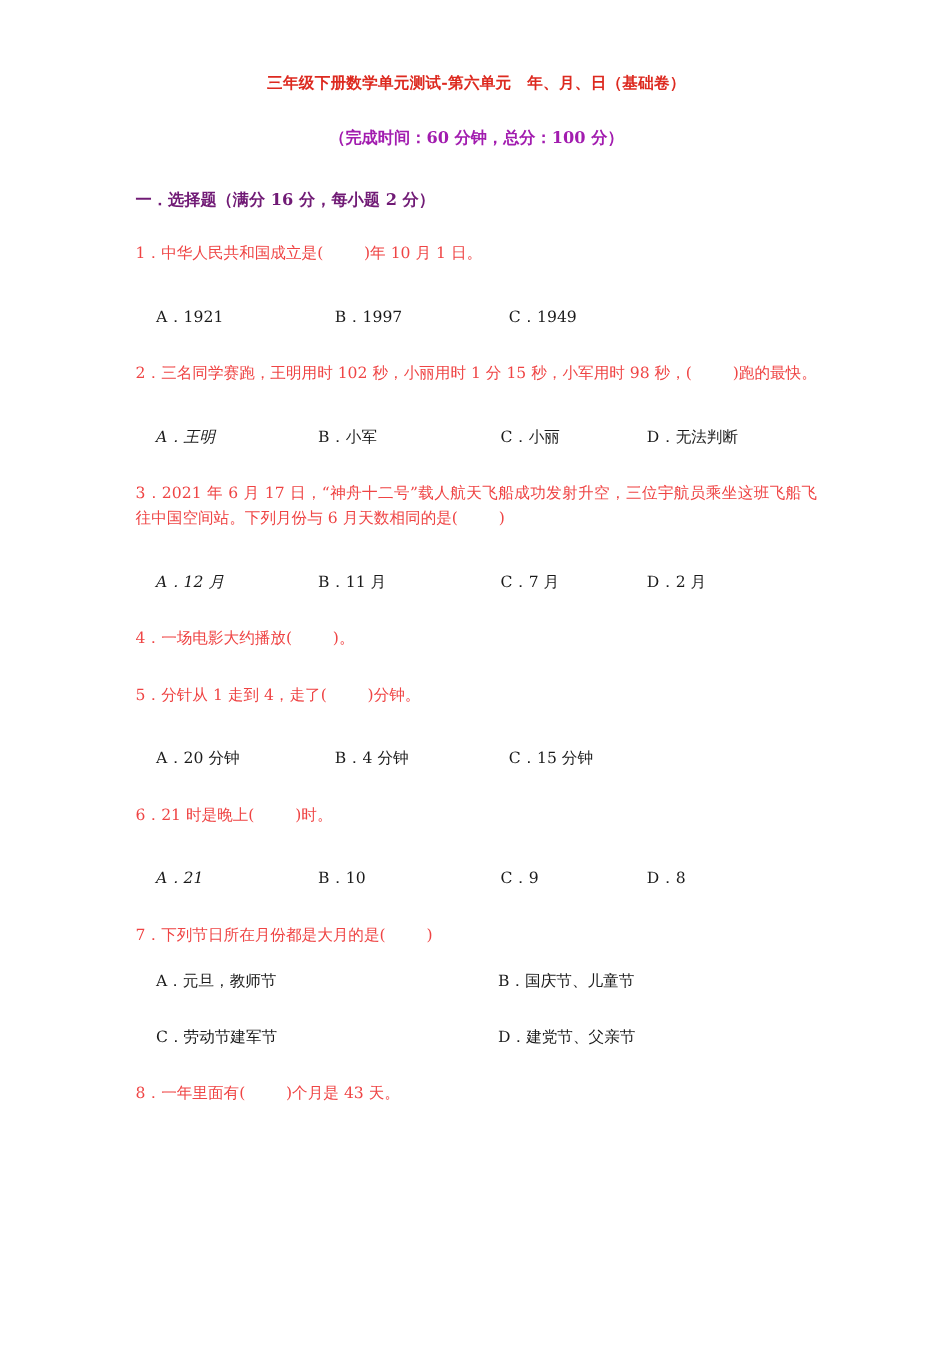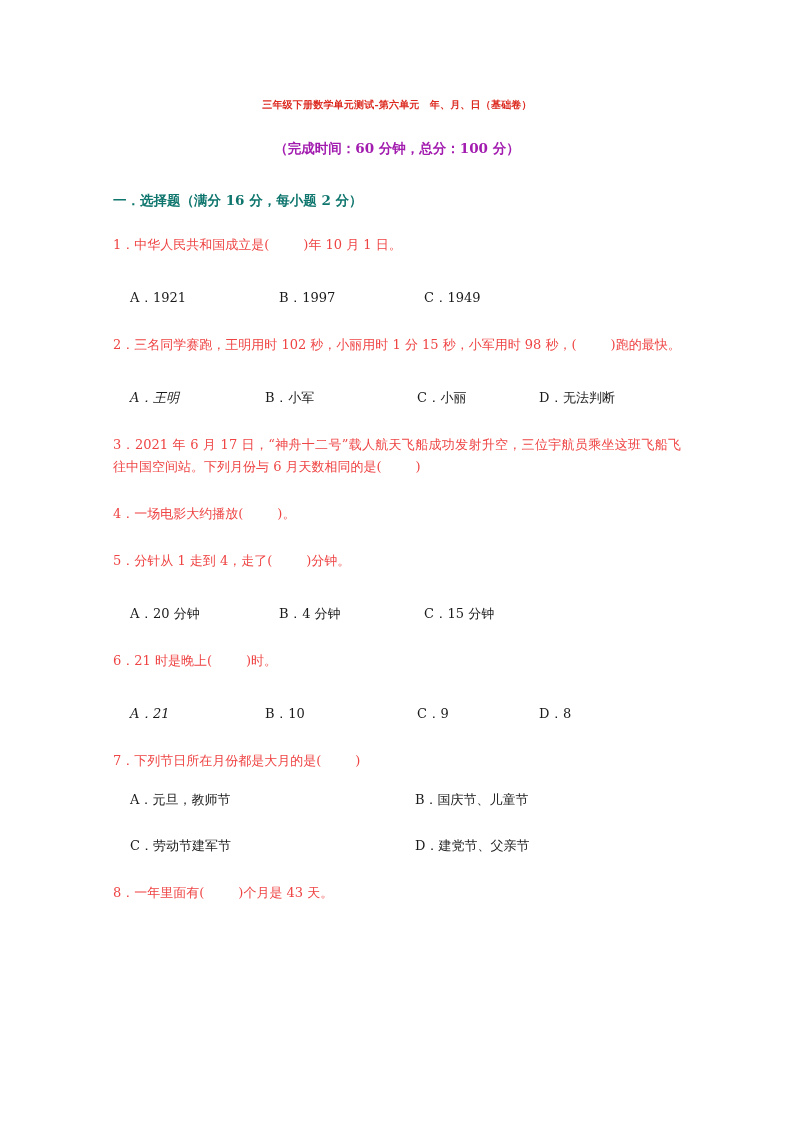--- a/index.html
+++ b/index.html
@@ -25,23 +25,23 @@
   .content {
     position: absolute;
     left: 113px;
     top: 0;
     width: 568px;
   }
 
   
   .doc-title {
     margin: 0;
-    padding-top: 99px;
+    padding-top: 62px;
     text-align: center;
-    font-size: 10px;
+    font-size: 13px;
     font-weight: bold;
     color: #dd2a20;
     letter-spacing: 0.2px;
     white-space: nowrap;
     line-height: 1.2;
   }
   .doc-subtitle {
     margin: 0;
     padding-top: 29px;
     text-align: center;
@@ -50,21 +50,21 @@
     color: #a21caf;
     line-height: 1.2;
   }
 
   
   .section-heading {
     margin: 0;
     padding-top: 36px;
     font-size: 13.5px;
     font-weight: bold;
-    color: #0f766e;
+    color: #701a75;
     line-height: 1.2;
   }
 
   
   .question {
     margin-top: 26px;
   }
   .q-stem {
     font-size: 13px;
     line-height: 1.62;
@@ -147,20 +147,26 @@
       <div class="options">
         <span class="opt c1"><span class="lbl">A．</span><span>王明</span></span>
         <span class="opt c2"><span class="lbl">B．</span><span>小军</span></span>
         <span class="opt c3"><span class="lbl">C．</span><span>小丽</span></span>
         <span class="opt c4"><span class="lbl">D．</span><span>无法判断</span></span>
       </div>
     </div>
 
     <div class="question">
       <div class="q-stem"><span>3．</span><span>2021 年 6 月 17 日，“神舟十二号”载人航天飞船成功发射升空，三位宇航员乘坐这班飞船飞往中国空间站。下列月份与 6 月天数相同的是(</span><span class="blank"></span><span>)</span></div>
+      <div class="options">
+        <span class="opt c1"><span class="lbl">A．</span><span>12 月</span></span>
+        <span class="opt c2"><span class="lbl">B．</span><span>11 月</span></span>
+        <span class="opt c3"><span class="lbl">C．</span><span>7 月</span></span>
+        <span class="opt c4"><span class="lbl">D．</span><span>2 月</span></span>
+      </div>
     </div>
 
     <div class="question">
       <div class="q-stem"><span>4．</span><span>一场电影大约播放(</span><span class="blank"></span><span>)。</span></div>
     </div>
 
     <div class="question">
       <div class="q-stem"><span>5．</span><span>分针从 1 走到 4，走了(</span><span class="blank"></span><span>)分钟。</span></div>
       <div class="options">
         <span class="opt c3w1"><span class="lbl">A．</span><span>20 分钟</span></span>

